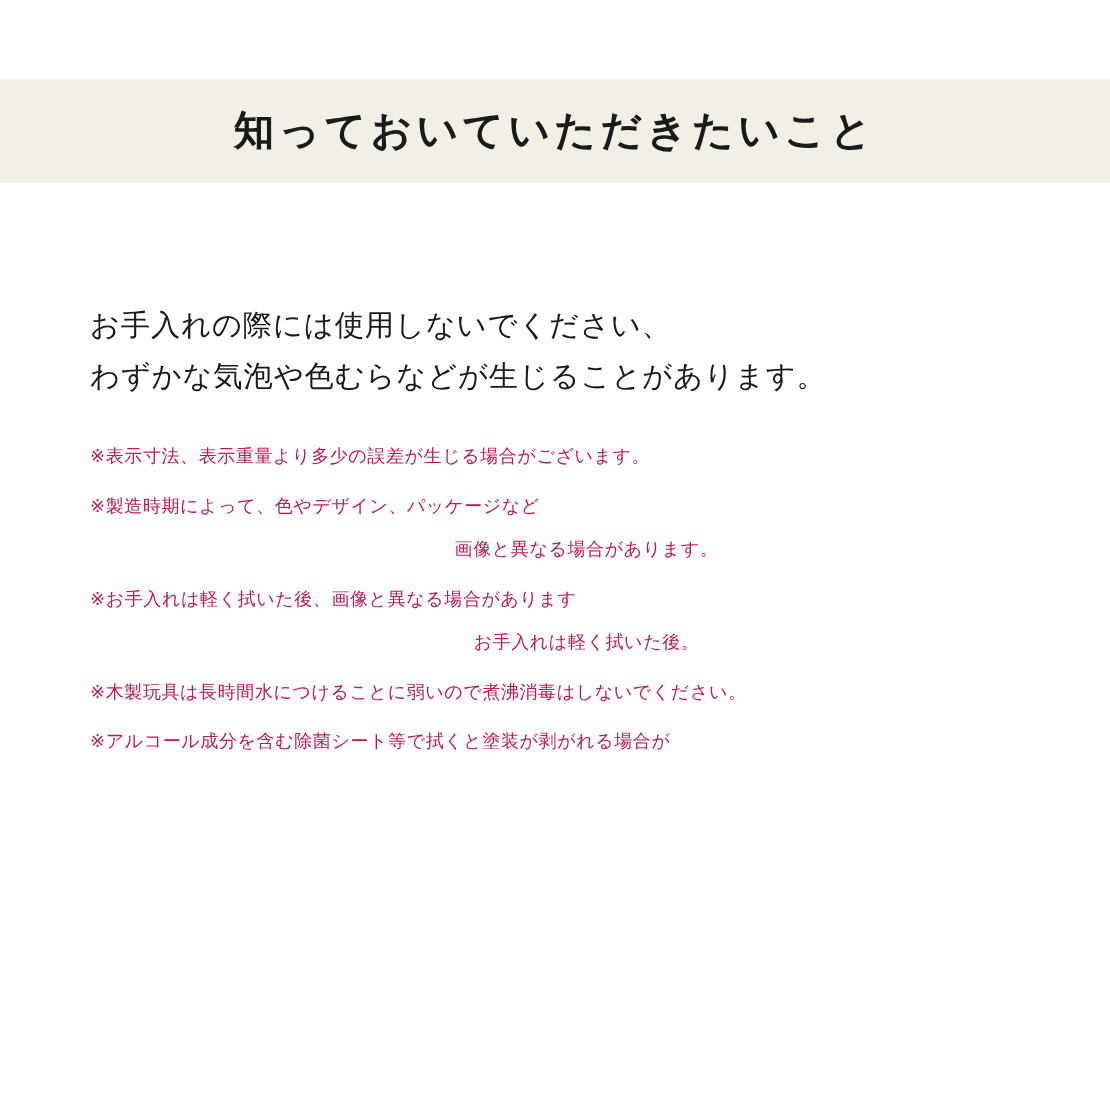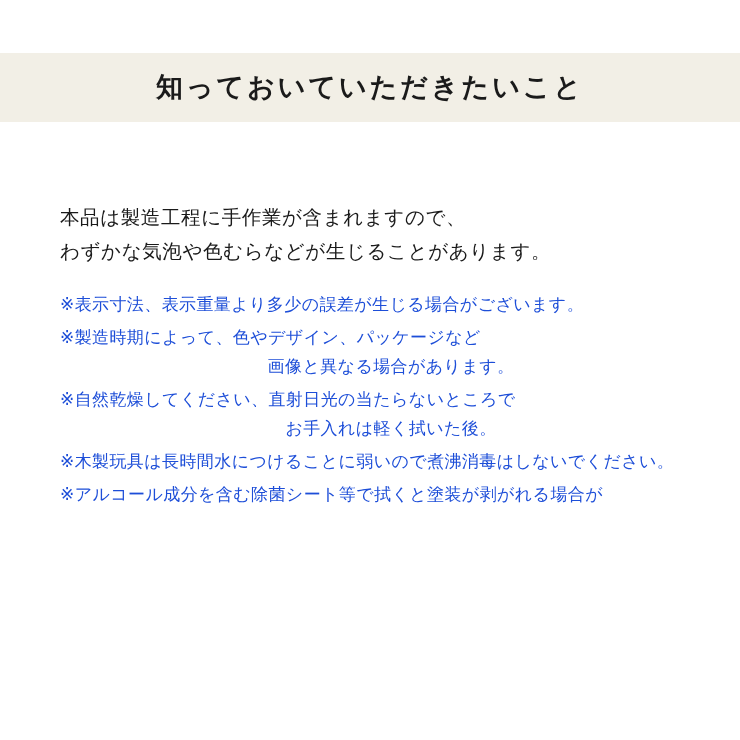--- a/index.html
+++ b/index.html
@@ -58,60 +58,60 @@
   }
   .notes {
     margin: 0;
     padding: 0;
     list-style: none;
   }
   .note-item {
     margin: 0 0 4px 0;
   }
   .note-line {
-    font-size: 17px;
+    font-size: 12px;
     line-height: 29px;
     letter-spacing: 0.4px;
-    color: #1d4ed8;
+    color: #be185d;
     white-space: nowrap;
   }
   .note-line.indent {
     padding-left: 22px;
     text-align: center;
   }
 </style>
 </head>
 <body>
 
 <div class="page">
 
   <div class="header-band">
     <div class="header-title">知っておいていただきたいこと</div>
   </div>
 
   <div class="content">
 
     <div class="lead">
-      <div class="lead-line">本品は製造工程に手作業が含まれますので、</div>
+      <div class="lead-line">お手入れの際には使用しないでください、</div>
       <div class="lead-line">わずかな気泡や色むらなどが生じることがあります。</div>
     </div>
 
     <ul class="notes">
 
       <li class="note-item">
         <div class="note-line">※表示寸法、表示重量より多少の誤差が生じる場合がございます。</div>
       </li>
 
       <li class="note-item">
         <div class="note-line">※製造時期によって、色やデザイン、パッケージなど</div>
         <div class="note-line indent">画像と異なる場合があります。</div>
       </li>
 
       <li class="note-item">
-        <div class="note-line">※自然乾燥してください、直射日光の当たらないところで</div>
+        <div class="note-line">※お手入れは軽く拭いた後、画像と異なる場合があります</div>
         <div class="note-line indent">お手入れは軽く拭いた後。</div>
       </li>
 
       <li class="note-item">
         <div class="note-line">※木製玩具は長時間水につけることに弱いので煮沸消毒はしないでください。</div>
       </li>
 
       <li class="note-item">
         <div class="note-line">※アルコール成分を含む除菌シート等で拭くと塗装が剥がれる場合が</div>
       </li>

